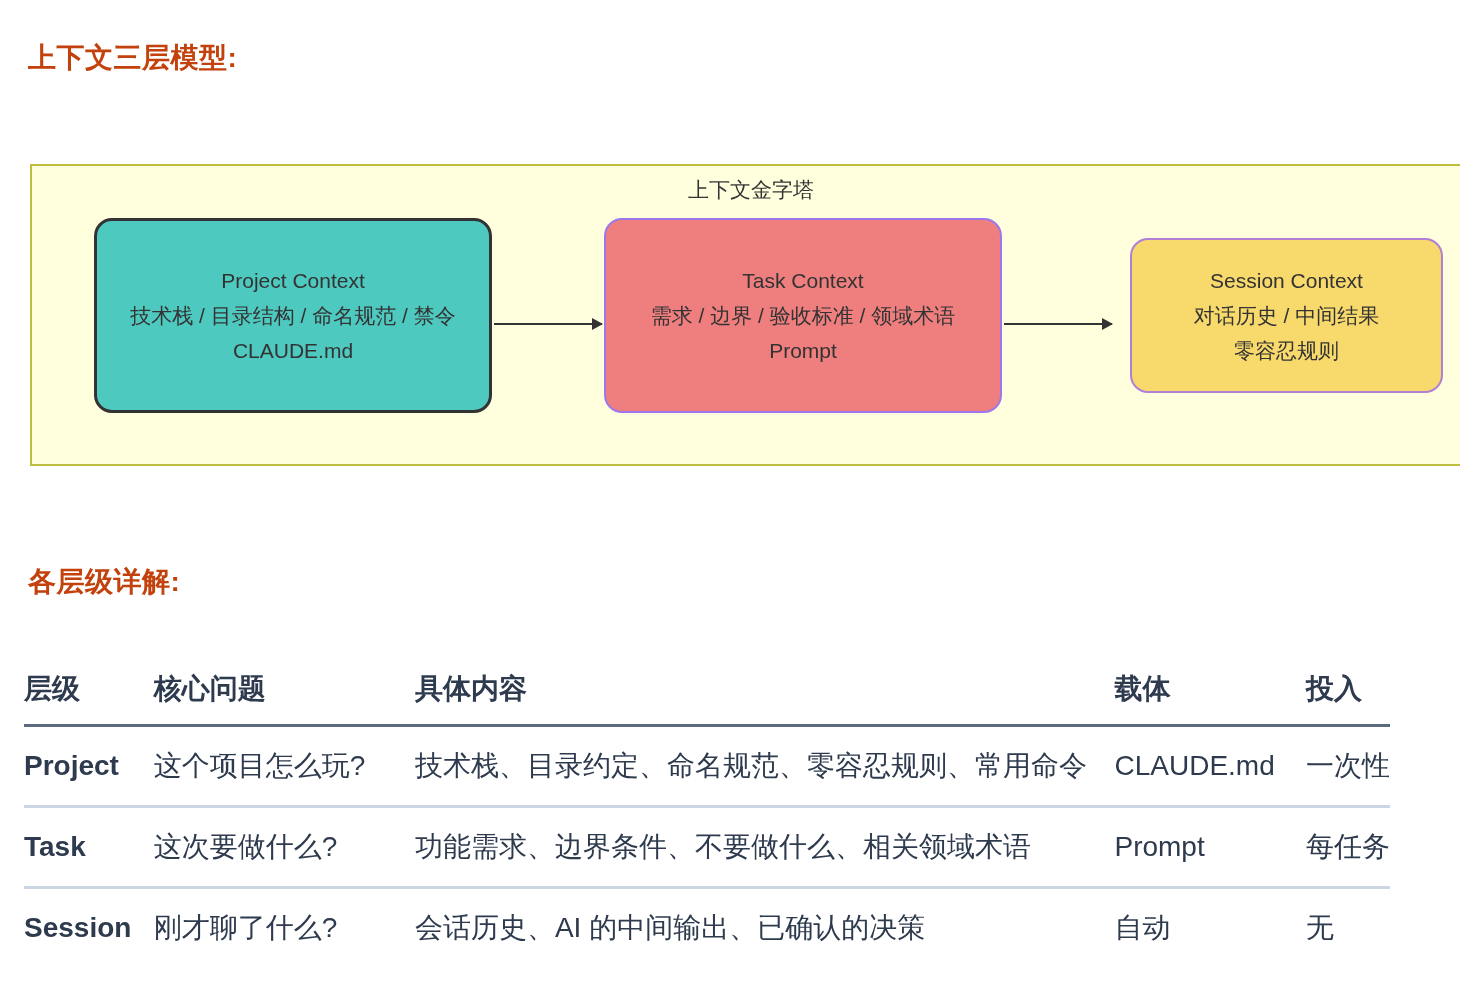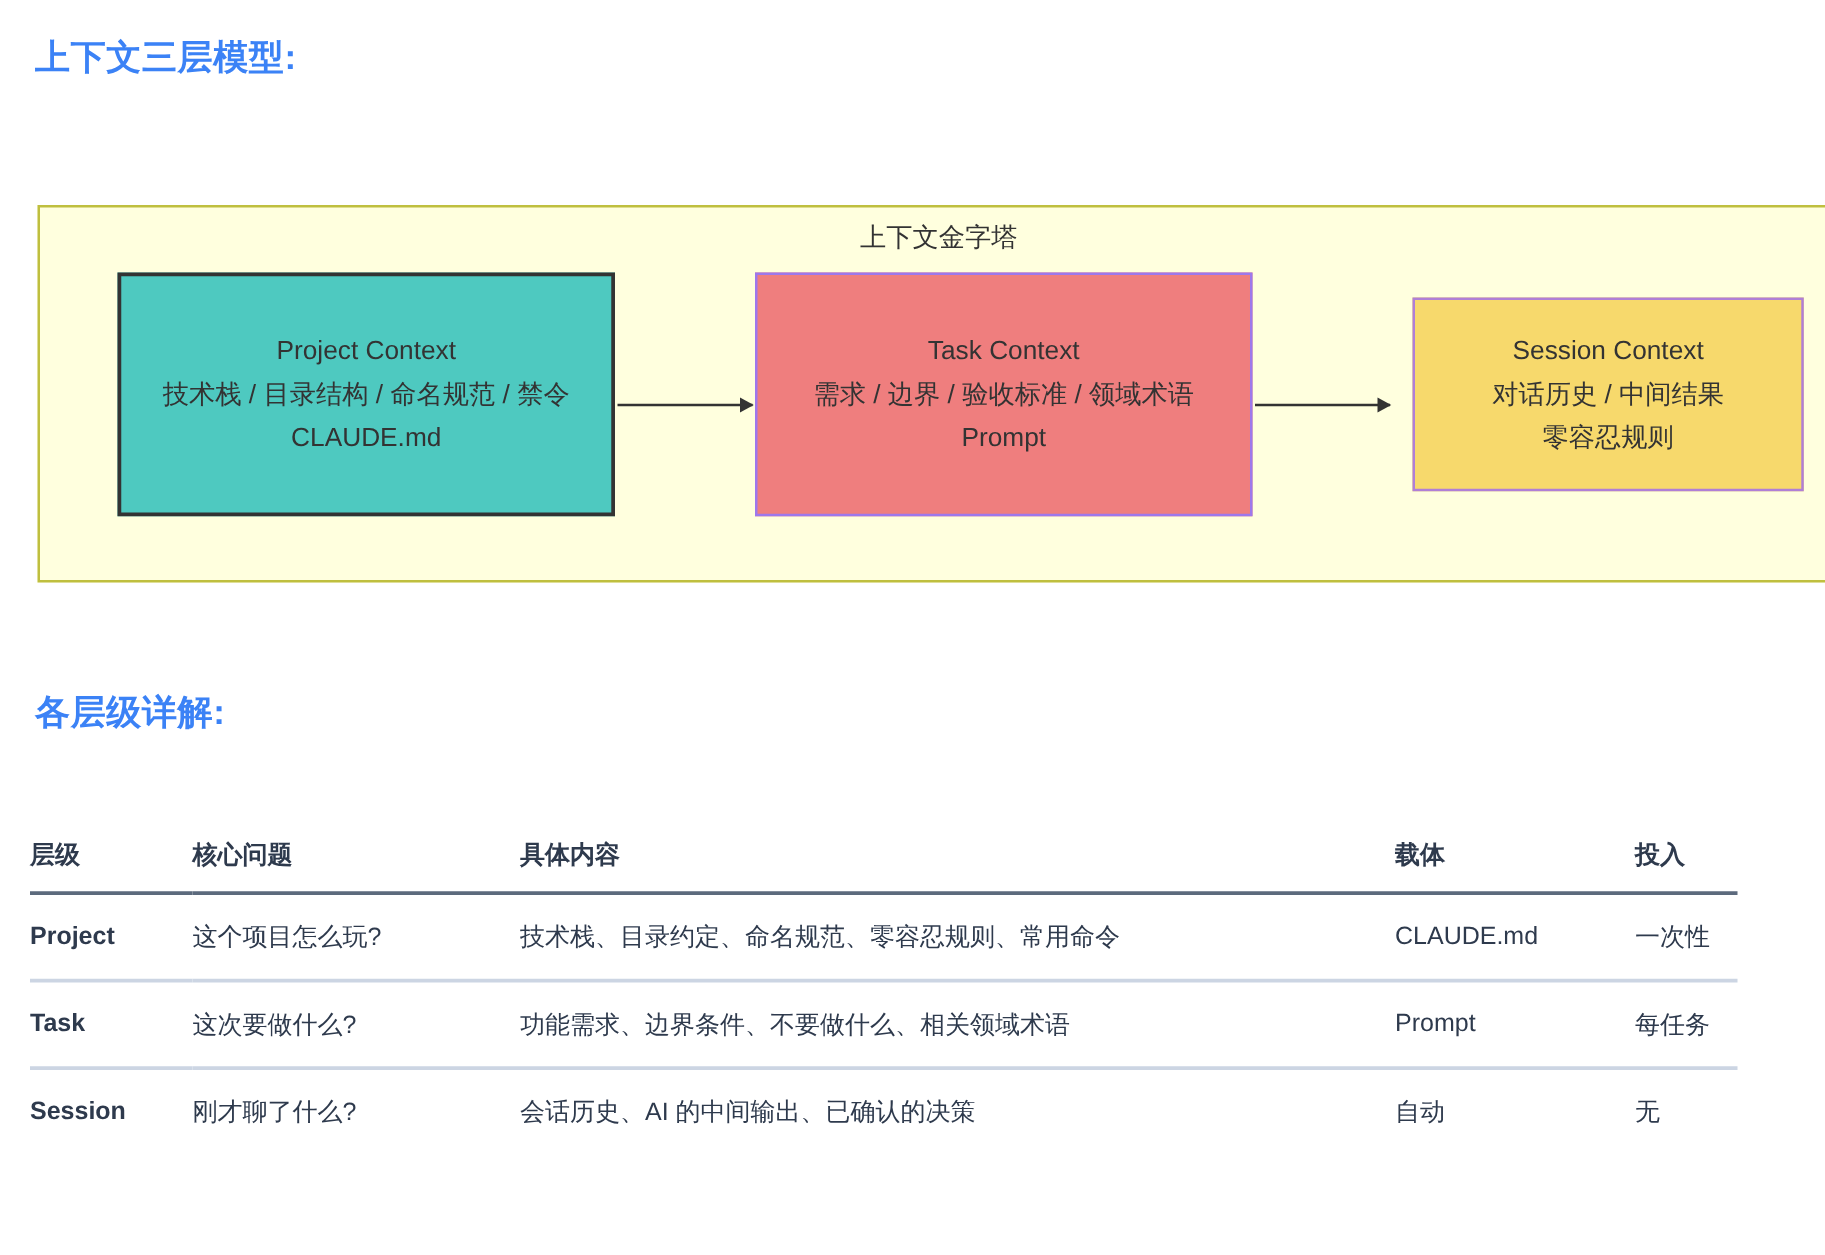--- a/index.html
+++ b/index.html
@@ -20,23 +20,24 @@
     position: relative;
     width: 1460px;
     height: 1004px;
   }
 
   
   .section-heading {
     position: absolute;
     font-size: 28px;
     font-weight: bold;
-    color: #3b82f6;
+    color: #c2410c;
     letter-spacing: 0.5px;
     white-space: nowrap;
+    margin-top: 12px;
   }
   #heading-model { left: 28px; top: 27px; }
   #heading-levels { left: 28px; top: 551px; }
 
   
   .diagram-frame {
     position: absolute;
     left: 30px;
     top: 164px;
     width: 1448px;       
@@ -61,20 +62,21 @@
     position: absolute;
     box-sizing: border-box;
     display: flex;
     flex-direction: column;
     align-items: center;
     justify-content: center;
     text-align: center;
     font-size: 21px;
     line-height: 35px;
     color: #333333;
+    border-radius: 18px;
   }
   .node .ln { display: block; white-space: nowrap; }
 
   #node-project {
     left: 62px;  top: 52px;
     width: 398px; height: 195px;
     background: #4ec9c0;
     border: 3px solid #333333;
   }
   #node-project .ln.wrap { white-space: normal; width: 330px; }
@@ -115,21 +117,21 @@
   #arrow-1 { left: 462px; width: 108px; }
   #arrow-2 { left: 972px; width: 108px; }
 
   
   .detail-table {
     position: absolute;
     left: 24px;
     top: 660px;
     width: 1366px;
     border-collapse: collapse;
-    font-size: 20px;
+    font-size: 28px;
     color: #2e3a4d;
   }
   .detail-table th {
     text-align: left;
     font-weight: bold;
     padding: 10px 0 16px 0;
     border-bottom: 3px solid #5c6a7d;
     white-space: nowrap;
   }
   .detail-table td {

